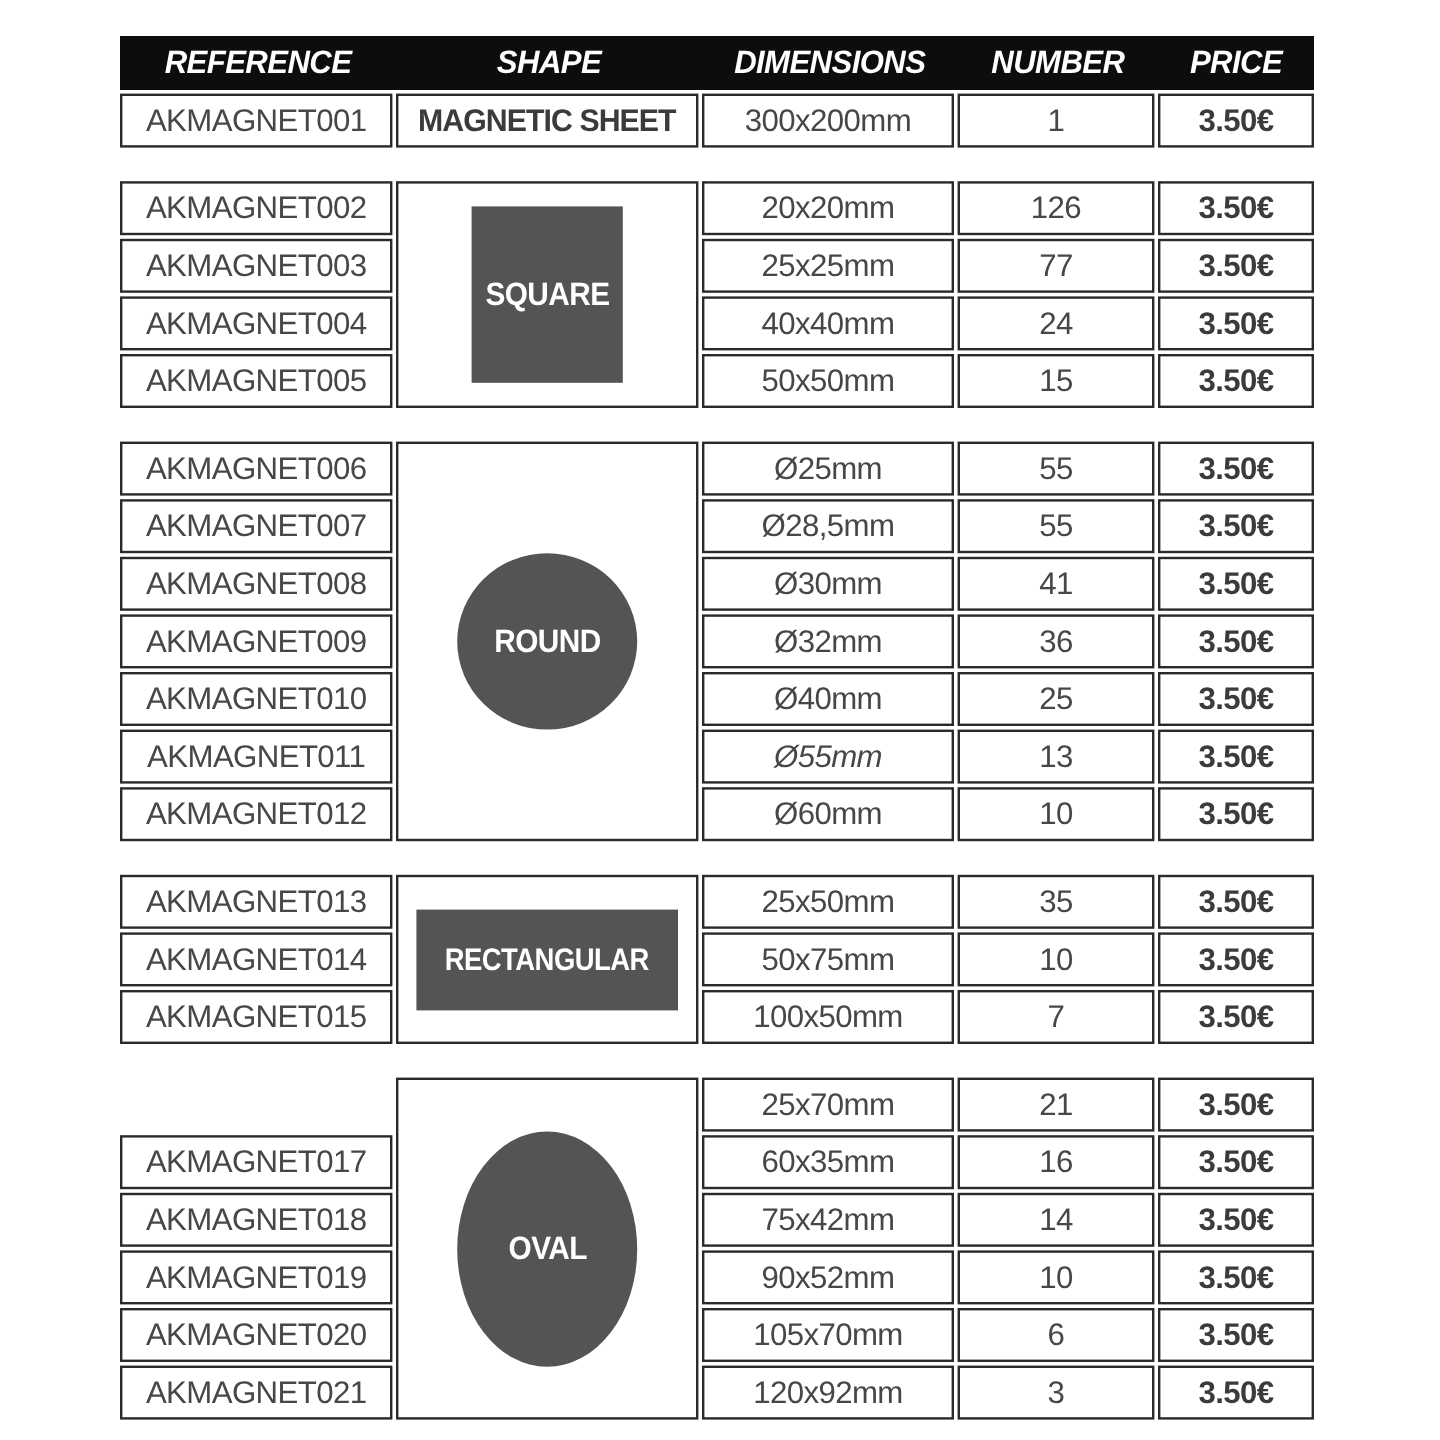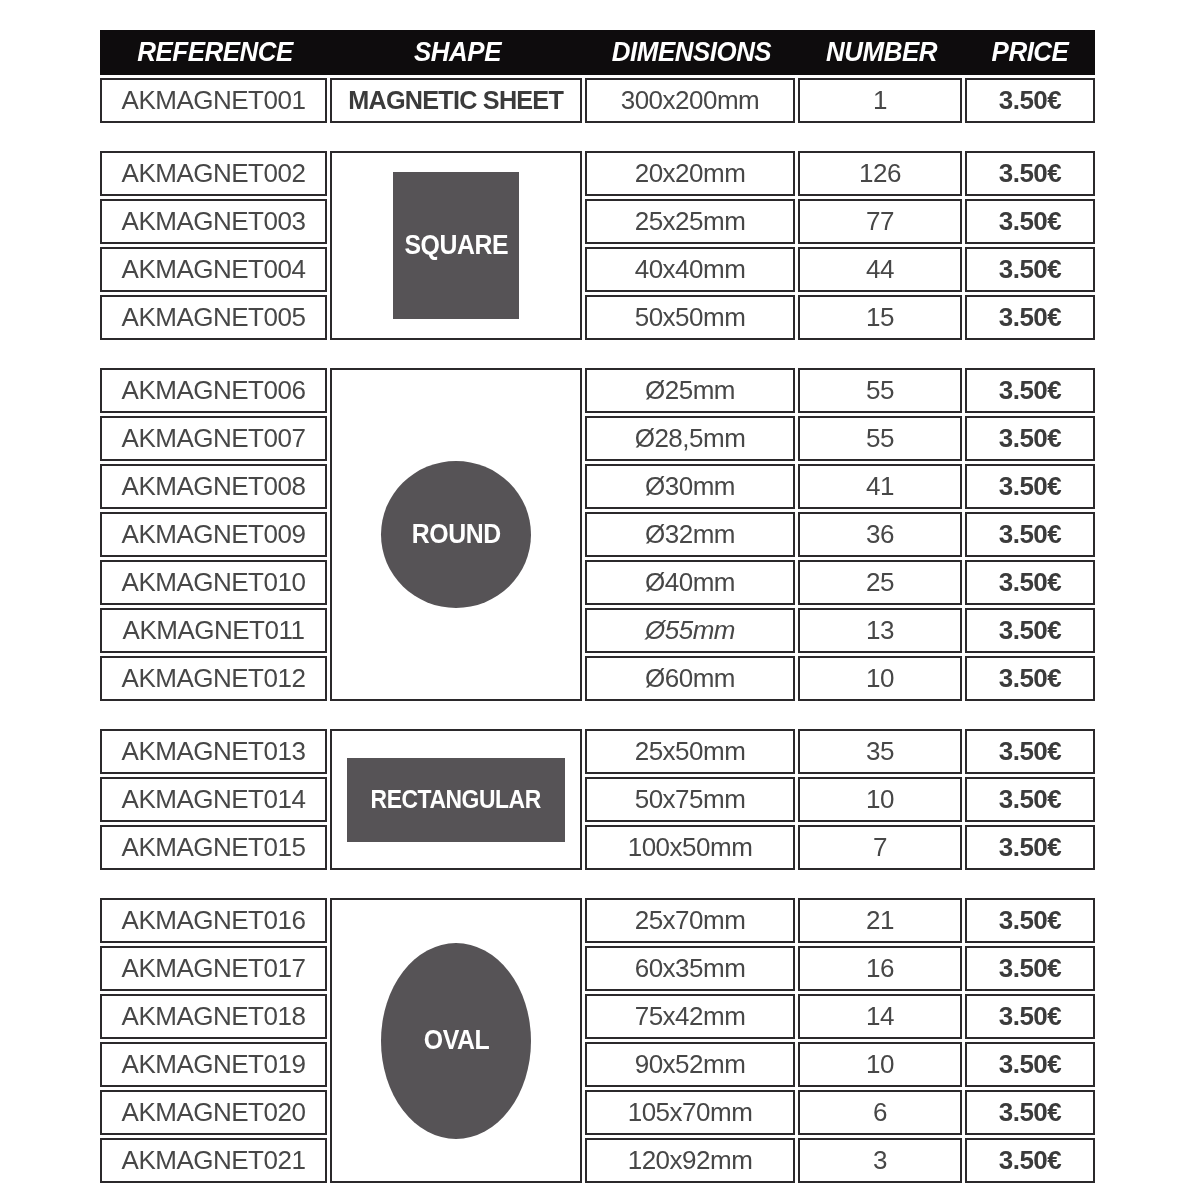--- a/index.html
+++ b/index.html
@@ -109,21 +109,21 @@
           <div class="cell ref" style="grid-area: 1 / 1;">AKMAGNET002</div>
           <div class="cell dim" style="grid-area: 1 / 3;">20x20mm</div>
           <div class="cell num" style="grid-area: 1 / 4;">126</div>
           <div class="cell price" style="grid-area: 1 / 5;">3.50€</div>
           <div class="cell ref" style="grid-area: 2 / 1;">AKMAGNET003</div>
           <div class="cell dim" style="grid-area: 2 / 3;">25x25mm</div>
           <div class="cell num" style="grid-area: 2 / 4; text-align: right;">77</div>
           <div class="cell price" style="grid-area: 2 / 5;">3.50€</div>
           <div class="cell ref" style="grid-area: 3 / 1;">AKMAGNET004</div>
           <div class="cell dim" style="grid-area: 3 / 3;">40x40mm</div>
-          <div class="cell num" style="grid-area: 3 / 4;">44</div>
+          <div class="cell num" style="grid-area: 3 / 4;">24</div>
           <div class="cell price" style="grid-area: 3 / 5;">3.50€</div>
           <div class="cell ref" style="grid-area: 4 / 1;">AKMAGNET005</div>
           <div class="cell dim" style="grid-area: 4 / 3;">50x50mm</div>
           <div class="cell num" style="grid-area: 4 / 4;">15</div>
           <div class="cell price" style="grid-area: 4 / 5;">3.50€</div>
         </div>
         <div class="section">
           <div class="cell shape-cell" style="grid-area: 1 / 2 / span 7;">
             <div class="shape circle">
               <span class="shape-label">ROUND</span>
@@ -176,21 +176,20 @@
           <div class="cell dim" style="grid-area: 3 / 3;">100x50mm</div>
           <div class="cell num" style="grid-area: 3 / 4;">7</div>
           <div class="cell price" style="grid-area: 3 / 5;">3.50€</div>
         </div>
         <div class="section">
           <div class="cell shape-cell" style="grid-area: 1 / 2 / span 6;">
             <div class="shape oval">
               <span class="shape-label">OVAL</span>
             </div>
           </div>
-          <div class="cell ref" style="grid-area: 1 / 1;">AKMAGNET016</div>
           <div class="cell dim" style="grid-area: 1 / 3;">25x70mm</div>
           <div class="cell num" style="grid-area: 1 / 4;">21</div>
           <div class="cell price" style="grid-area: 1 / 5;">3.50€</div>
           <div class="cell ref" style="grid-area: 2 / 1;">AKMAGNET017</div>
           <div class="cell dim" style="grid-area: 2 / 3;">60x35mm</div>
           <div class="cell num" style="grid-area: 2 / 4;">16</div>
           <div class="cell price" style="grid-area: 2 / 5;">3.50€</div>
           <div class="cell ref" style="grid-area: 3 / 1;">AKMAGNET018</div>
           <div class="cell dim" style="grid-area: 3 / 3;">75x42mm</div>
           <div class="cell num" style="grid-area: 3 / 4;">14</div>

